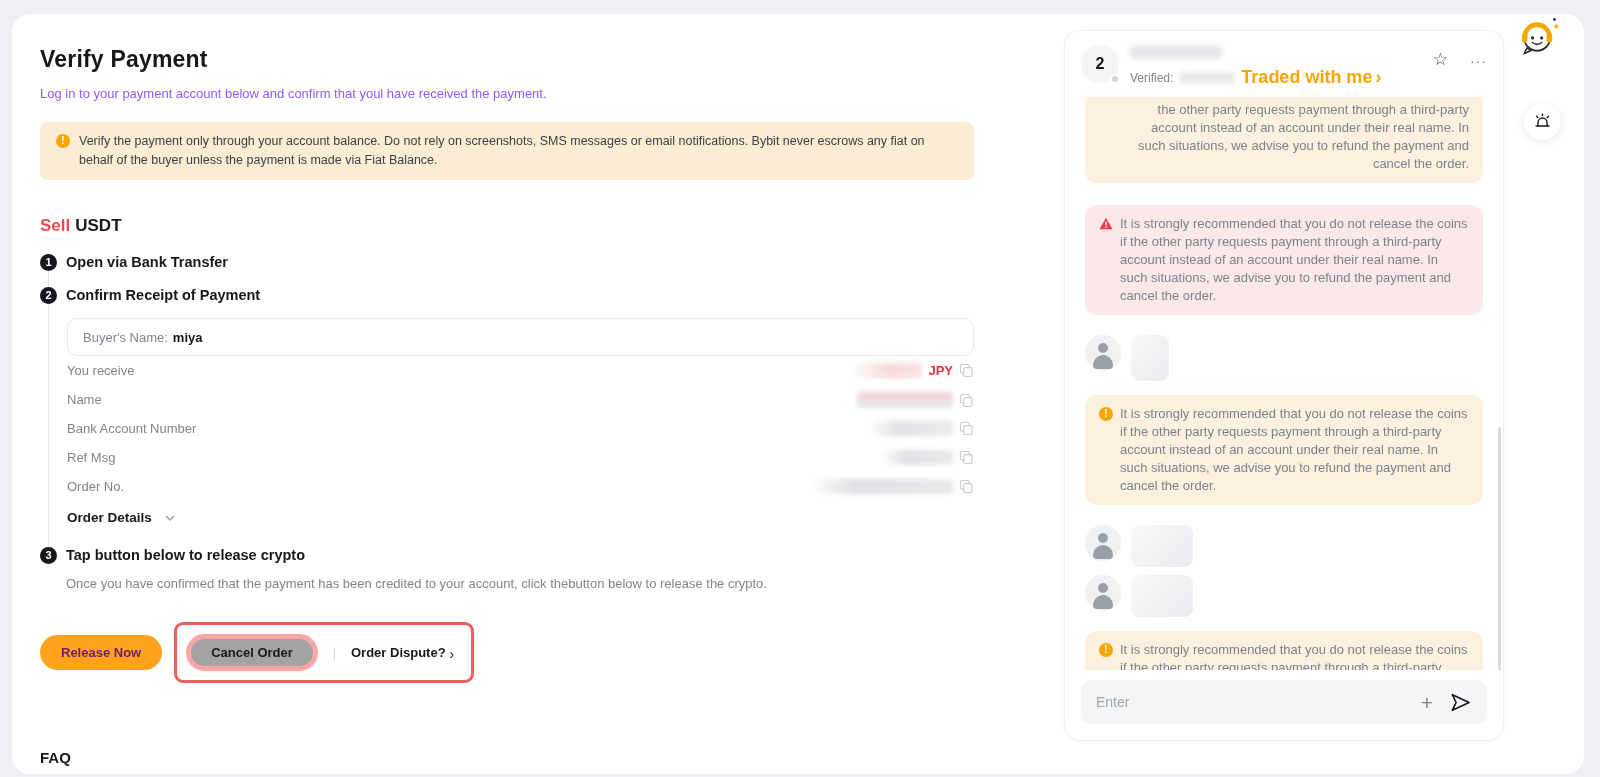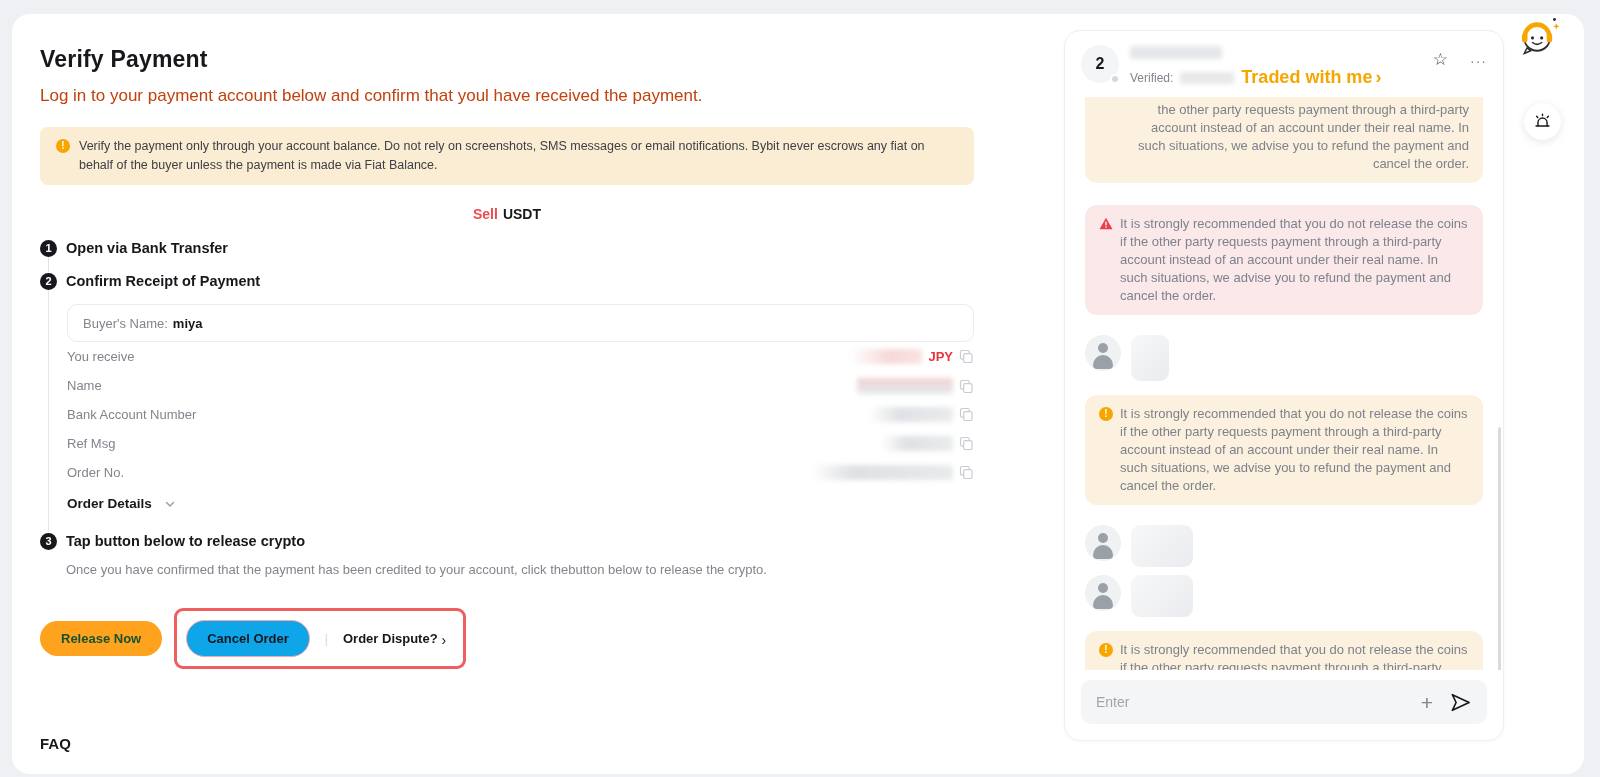--- a/index.html
+++ b/index.html
@@ -5,29 +5,29 @@
   * { margin:0; padding:0; box-sizing:border-box; }
   html,body { width:1600px; height:777px; overflow:hidden; }
   body { background:#eef0f3; font-family:"Liberation Sans", sans-serif; color:#17181c; position:relative; }
 
   
   .main-card { position:absolute; left:12px; top:14px; width:1572px; height:760px;
     background:#fff; border-radius:18px; }
   .content { position:absolute; left:28px; top:32px; width:934px; }
 
   .page-title { font-size:23px; font-weight:700; letter-spacing:.2px; }
-  .page-subtitle { margin-top:13px; font-size:17px; color:#c2410c; }
+  .page-subtitle { margin-top:13px; font-size:13px; color:#8b5cf6; }
 
   .banner { margin-top:21px; display:flex; gap:9px; align-items:flex-start;
     background:#faedd3; border-radius:8px; padding:10px 16px; width:934px; }
   .banner-text { font-size:12.5px; line-height:19px; color:#3d4046; }
   .dot-alert { flex:none; width:14px; height:14px; margin-top:2px; border-radius:50%;
     background:#f7a600; color:#fff; font-size:10px; font-weight:700; text-align:center; line-height:14px; }
 
-  .sell-line { margin-top:21px; font-size:14px; font-weight:700;text-align:center; }
+  .sell-line { margin-top:36px; font-size:17px; font-weight:700; }
   .sell-word { color:#f04a4f; margin-right:5px; }
 
   .steps { margin-top:17px; }
   .step-row { display:flex; align-items:center; gap:9px; height:18px; }
   .step-num { flex:none; width:17px; height:17px; border-radius:50%; background:#17181c; color:#fff;
     font-size:11px; font-weight:700; display:flex; align-items:center; justify-content:center; }
   .step-title { font-size:14.5px; font-weight:700; }
   .conn { width:1px; height:15px; background:#dfe2e6; margin-left:8px; }
 
   .step2-body { margin-left:8px; border-left:1px solid #e4e7ea; padding:14px 0 20px 18px; }
@@ -48,24 +48,24 @@
   .jpy { font-size:13px; font-weight:700; color:#e8353d; }
   .copy-btn { width:15px; height:15px; display:inline-flex; cursor:pointer; }
 
   .order-details { margin-top:9px; display:inline-flex; align-items:center; gap:12px;
     font-size:13.5px; font-weight:700; cursor:pointer; }
 
   .step3-desc { margin-left:26px; margin-top:12px; font-size:13px; color:#81858c; }
 
   .btn-row { margin-top:31px; display:flex; align-items:center; }
   .release-btn { height:35px; padding:0 21px; border:none; border-radius:18px; background:#ffa21e;
-    font-family:inherit; font-size:13px; font-weight:700; color:#14532d; cursor:pointer; }
+    font-family:inherit; font-size:13px; font-weight:700; color:#701a75; cursor:pointer; }
   .highlight-box { margin-left:12px; border:3px solid #ed5e5e; border-radius:9px;
     display:flex; align-items:center; padding:9px 17px 9px 9px; gap:15px; }
-  .cancel-btn { height:37px; padding:0 20px; background:#0ea5e9; border:1px solid #fca5a5; border-radius:19px;
+  .cancel-btn { height:37px; padding:0 20px; background:#a3a3a3; border:5px solid #fca5a5; border-radius:19px;
     font-family:inherit; font-size:13px; font-weight:700; color:#17181c; cursor:pointer; }
   .v-div { color:#d4d7db; font-size:12px; }
   .dispute-link { font-size:13px; font-weight:700; cursor:pointer; display:inline-flex; align-items:center; gap:4px; }
   .chev-r { font-size:14px; color:#17181c; font-weight:400; transform:scaleY(1.1); }
 
   .faq-head { margin-top:66px; font-size:15px; font-weight:700; }
   .faq-row { margin-top:26px; width:934px; display:flex; align-items:center; justify-content:space-between; cursor:pointer; }
   .faq-q { font-size:13.5px; }
 
   .chev-down { width:12px; height:12px; }

